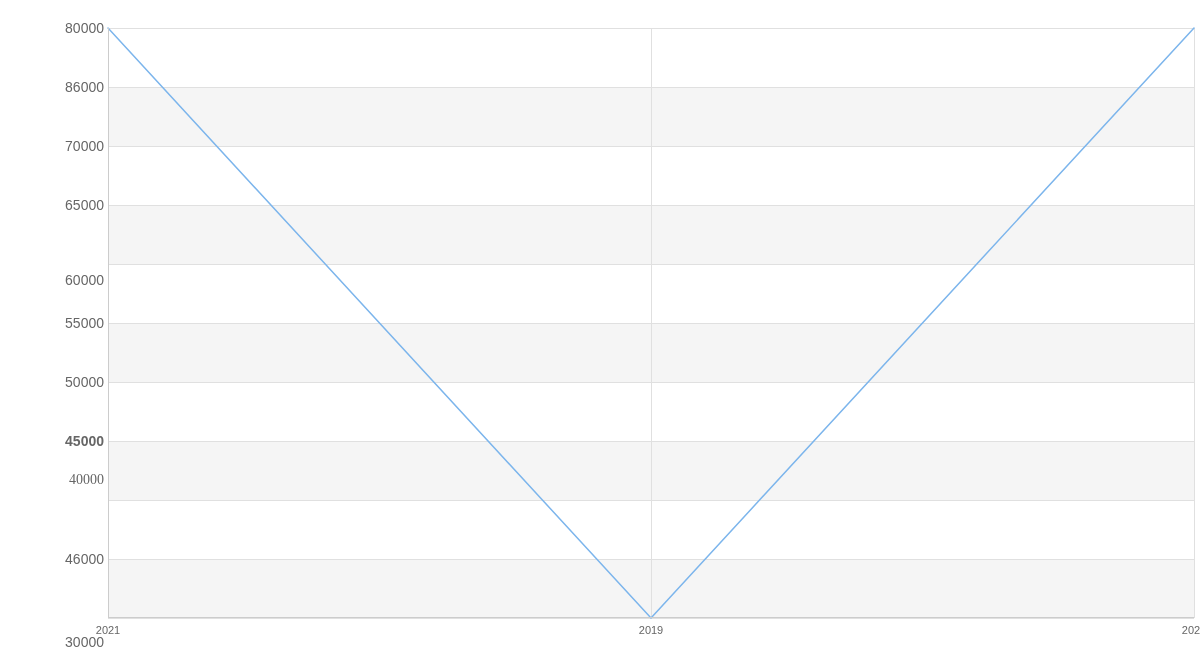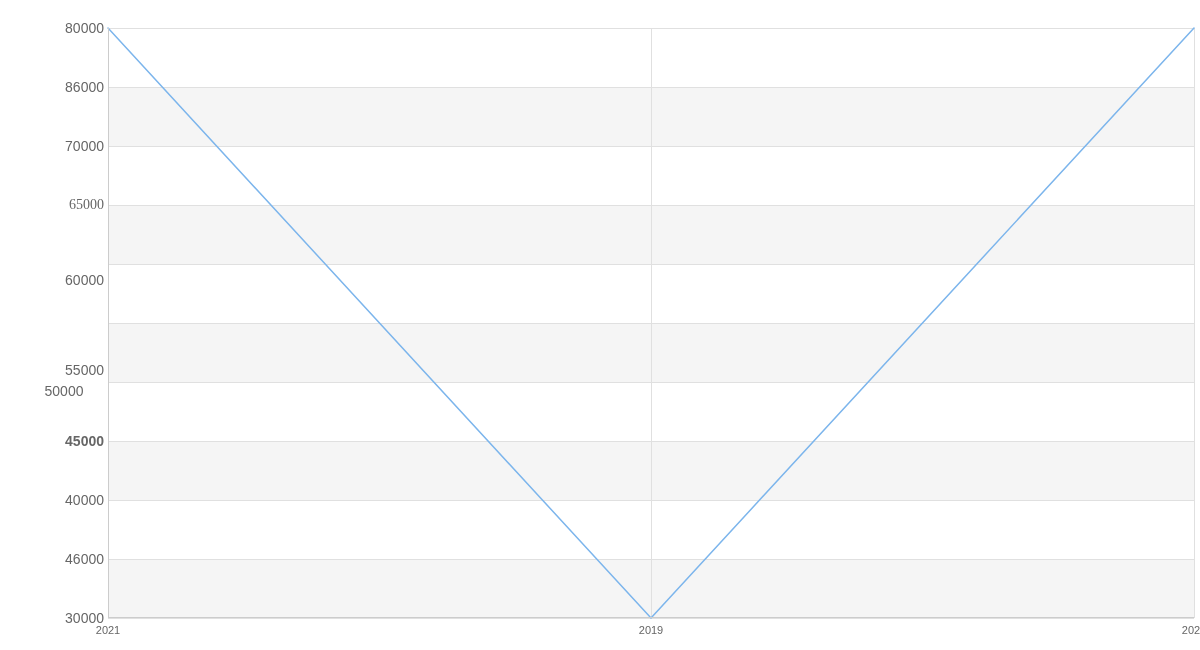--- a/index.html
+++ b/index.html
@@ -118,27 +118,27 @@
       <div class="v-grid" style="left: -0.5px;"></div>
       <div class="v-grid" style="left: 542.5px;"></div>
       <div class="v-grid" style="left: 1085.5px;"></div>
       <svg class="line-layer" id="line-layer" preserveAspectRatio="none" viewBox="0 0 1086 590">
         <path d="M0 0 L543 590 L1086 0" class="series-path" style="stroke: rgb(124, 181, 236);"></path>
       </svg>
   <div class="axis-line" style="left: 0px; top: 0px; width: 1px; height: 590px;"></div>
       <div class="axis-line" style="left: 0px; top: 589px; width: 1086px; height: 1px;"></div>
     </div>
 
-<div class="y-tick" style="top: 618px;">30000</div>
+<div class="y-tick" style="top: 642px;">30000</div>
     <div class="y-tick" style="top: 559px;">46000</div>
-    <div class="y-tick" style="top: 500px;">40000</div>
+    <div class="y-tick" style="top: 480px; font-family: Liberation Serif, serif;">40000</div>
     <div class="y-tick" style="top: 441px; font-weight: bold;">45000</div>
-    <div class="y-tick" style="top: 391px; text-align: center;">50000</div>
-    <div class="y-tick" style="top: 323px; margin-top: 47px;">55000</div>
+    <div class="y-tick" style="top: 382px;">50000</div>
+    <div class="y-tick" style="top: 323px;">55000</div>
     <div class="y-tick" style="top: 280px;">60000</div>
-    <div class="y-tick" style="top: 205px; font-family: Liberation Serif, serif;">65000</div>
+    <div class="y-tick" style="top: 205px;">65000</div>
     <div class="y-tick" style="top: 146px;">70000</div>
     <div class="y-tick" style="top: 87px;">86000</div>
     <div class="y-tick" style="top: 28px;">80000</div>
     <div class="x-tick" style="left: 108px;">2021</div>
     <div class="x-tick" style="left: 651px;">2019</div>
     <div class="x-tick" style="left: 1194px;">2023</div>
   </div>
 
 </body></html>

